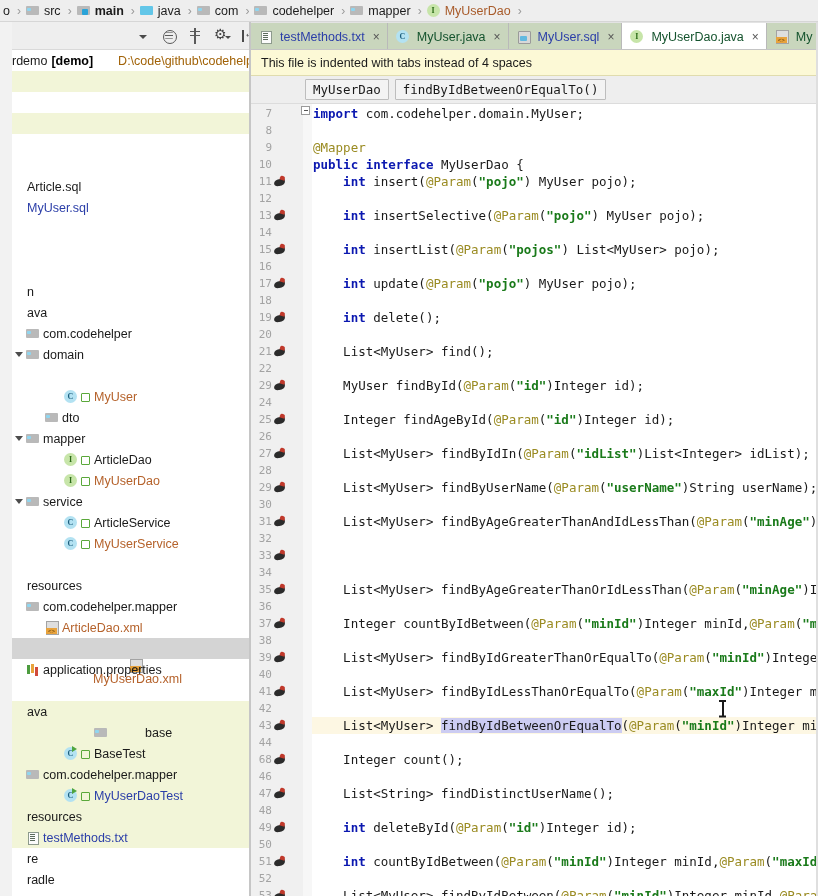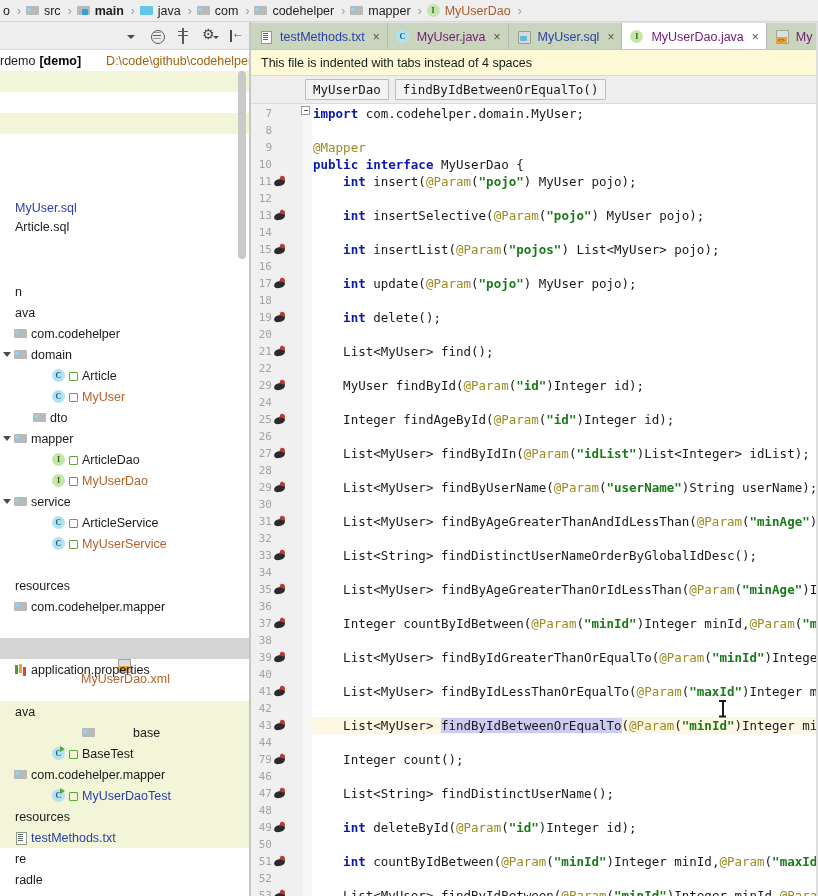--- a/index.html
+++ b/index.html
@@ -111,21 +111,21 @@
   }
   
   .ic-props::before{
     content:""; position:absolute; left:1px; top:2px; width:3px; height:9px;
     background:#4d9c3f;
     box-shadow:4px -1px 0 0 #e8a33d, 8px 2px 0 0 #d04a3c;
   }
 
   
   #project-panel {
-    position:absolute; left:0; top:22px; width:250px; height:874px;
+    position:absolute; left:12px; top:22px; width:250px; height:874px;
     background:#ffffff; overflow:hidden;
   }
   #project-toolbar {
     position:absolute; left:0; top:0; width:250px; height:28px;
     background:#eeeeee; border-bottom:1px solid #d9d9d9;
     display:flex; align-items:center; justify-content:flex-end;
     padding-right:6px; gap:8px;
   }
   .tb-btn { width:18px; height:18px; position:relative; cursor:default; }
   .tb-caret::after{
@@ -216,21 +216,21 @@
     background:#e3e3e3; display:flex; align-items:flex-end;
     overflow:hidden;
   }
   .tab {
     height:27px; display:flex; align-items:center; gap:5px;
     padding:0 7px 0 8px; background:#c9d6bd;
     border-right:1px solid #b9b9b9; white-space:nowrap;
     font-size:12.5px; position:relative;
   }
   .tab.active { background:#ffffff; }
-  .tab .tlabel.orange { color:#701a75; }
+  .tab .tlabel.orange { color:#14532d; }
   .tab .tlabel.blue   { color:#2b3ea8; }
   .tab .tclose {
     font-size:12px; color:#555; margin-left:3px; line-height:1;
   }
   #tabbar-underline {
     position:absolute; left:0; top:27px; width:567px; height:1px; background:#c4c4c4;
   }
 
   #notif-banner {
     position:absolute; left:0; top:28px; width:567px; height:26px;
@@ -403,21 +403,21 @@
       <div class="trow" style="top: 63px; position: absolute; left: 0px; width: 250px;">
         <span style="display: inline-block; width: 0px; flex: 0 0 auto;"></span>
         <span class="tw"></span>
         <span class="lbl dark"></span>
       </div>
       <div class="trow" style="top: 84px; position: absolute; left: 0px; width: 250px;">
         <span style="display: inline-block; width: 0px; flex: 0 0 auto;"></span>
         <span class="tw"></span>
         <span class="lbl dark"></span>
       </div>
-      <div class="trow" style="top: 105px; position: absolute; left: 0px; width: 202px; margin-top: 40px;">
+      <div class="trow" style="top: 105px; position: absolute; left: 0px; width: 202px;">
         <span style="display: inline-block; width: 0px; flex: 0 0 auto;"></span>
         <span class="tw"></span>
         <span class="lbl dark">Article.sql</span>
       </div>
       <div class="trow" style="top: 126px; position: absolute; left: 0px; width: 250px;">
         <span style="display: inline-block; width: 0px; flex: 0 0 auto;"></span>
         <span class="tw"></span>
         <span class="lbl blue">MyUser.sql</span>
       </div>
       <div class="trow" style="top: 147px; position: absolute; left: 0px; width: 250px;">
@@ -450,27 +450,20 @@
         <span class="tw"></span>
         <span class="ic ic-folder"></span>
         <span class="lbl dark">com.codehelper</span>
       </div>
       <div class="trow" style="top: 273px; position: absolute; left: 0px; width: 250px;">
         <span style="display: inline-block; width: 0px; flex: 0 0 auto;"></span>
         <span class="tw open"></span>
         <span class="ic ic-folder"></span>
         <span class="lbl dark">domain</span>
       </div>
-      <div class="trow" style="top: 294px; position: absolute; left: 0px; width: 250px;">
-        <span style="display: inline-block; width: 38px; flex: 0 0 auto;"></span>
-        <span class="tw"></span>
-        <span class="ic ic-class"></span>
-        <span class="ic ic-pub"></span>
-        <span class="lbl dark">Article</span>
-      </div>
       <div class="trow" style="top: 315px; position: absolute; left: 0px; width: 250px;">
         <span style="display: inline-block; width: 38px; flex: 0 0 auto;"></span>
         <span class="tw"></span>
         <span class="ic ic-class"></span>
         <span class="ic ic-pub"></span>
         <span class="lbl orange">MyUser</span>
       </div>
       <div class="trow" style="top: 336px; position: absolute; left: 0px; width: 228px;">
         <span style="display: inline-block; width: 19px; flex: 0 0 auto;"></span>
         <span class="tw"></span>
@@ -520,20 +513,26 @@
       <div class="trow" style="top: 504px; position: absolute; left: 0px; width: 250px;">
         <span style="display: inline-block; width: 0px; flex: 0 0 auto;"></span>
         <span class="tw"></span>
         <span class="lbl dark">resources</span>
       </div>
       <div class="trow" style="top: 525px; position: absolute; left: 0px; width: 250px;">
         <span style="display: inline-block; width: 0px; flex: 0 0 auto;"></span>
         <span class="tw"></span>
         <span class="ic ic-folder"></span>
         <span class="lbl dark">com.codehelper.mapper</span>
+      </div>
+      <div class="trow" style="top: 546px; position: absolute; left: 0px; width: 250px;">
+        <span style="display: inline-block; width: 19px; flex: 0 0 auto;"></span>
+        <span class="tw"></span>
+        <span class="ic ic-xml"></span>
+        <span class="lbl orange">ArticleDao.xml</span>
       </div>
       <div class="trow sel" style="top: 567px; position: absolute; left: 0px; width: 250px; flex-direction: column;">
         <span style="display: inline-block; width: 19px; flex: 0 0 auto;"></span>
         <span class="tw"></span>
         <span class="ic ic-xml"></span>
         <span class="lbl orange">MyUserDao.xml</span>
       </div>
       <div class="trow" style="top: 588px; position: absolute; left: 0px; width: 250px;">
         <span style="display: inline-block; width: 0px; flex: 0 0 auto;"></span>
         <span class="tw"></span>
@@ -758,21 +757,20 @@
       </div>
       <div class="cline" style="top: 409px;"><span class="pl">    List&lt;MyUser&gt; findByAgeGreaterThanAndIdLessThan(</span><span class="an">@Param</span><span class="pl">(</span><span class="st">"minAge"</span><span class="pl">)Integ</span></div>
       <div class="gline" style="top: 426px;">
         <span class="num">32</span>
       </div>
       <div class="cline" style="top: 426px;"></div>
       <div class="gline" style="top: 443px;">
         <span class="num">33</span>
         <span class="gmark"></span>
       </div>
-      <div class="cline" style="top: 443px;"><span class="pl">    List&lt;String&gt; findDistinctUserNameOrderByGlobalIdDesc();</span></div>
       <div class="gline" style="top: 460px;">
         <span class="num">34</span>
       </div>
       <div class="cline" style="top: 460px;"></div>
       <div class="gline" style="top: 477px;">
         <span class="num">35</span>
         <span class="gmark"></span>
       </div>
       <div class="cline" style="top: 477px;"><span class="pl">    List&lt;MyUser&gt; findByAgeGreaterThanOrIdLessThan(</span><span class="an">@Param</span><span class="pl">(</span><span class="st">"minAge"</span><span class="pl">)Intege</span></div>
       <div class="gline" style="top: 494px;">
@@ -810,21 +808,21 @@
       <div class="gline" style="top: 613px;">
         <span class="num">43</span>
         <span class="gmark"></span>
       </div>
       <div class="cline" style="top: 613px;"><span class="pl">    List&lt;MyUser&gt; </span><span class="sel-token">findByIdBetweenOrEqualTo</span><span class="pl">(</span><span class="an">@Param</span><span class="pl">(</span><span class="st">"minId"</span><span class="pl">)Integer minId,@</span></div>
       <div class="gline" style="top: 630px;">
         <span class="num">44</span>
       </div>
       <div class="cline" style="top: 630px;"></div>
       <div class="gline" style="top: 647px;">
-        <span class="num">79</span>
+        <span class="num">68</span>
         <span class="gmark"></span>
       </div>
       <div class="cline" style="top: 647px;"><span class="pl">    Integer count();</span></div>
       <div class="gline" style="top: 664px;">
         <span class="num">46</span>
       </div>
       <div class="cline" style="top: 664px;"></div>
       <div class="gline" style="top: 681px;">
         <span class="num">47</span>
         <span class="gmark"></span>

